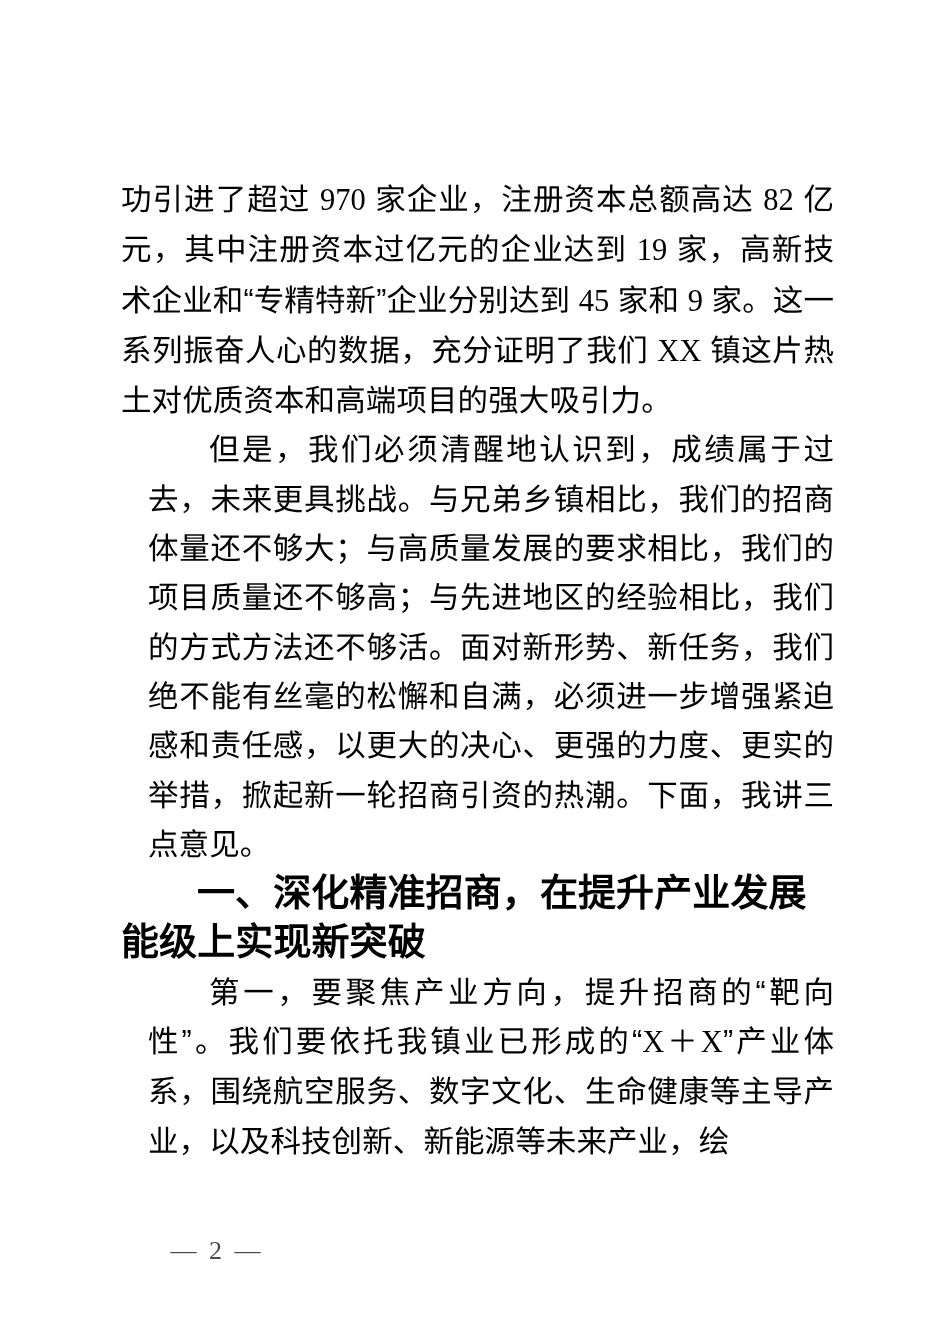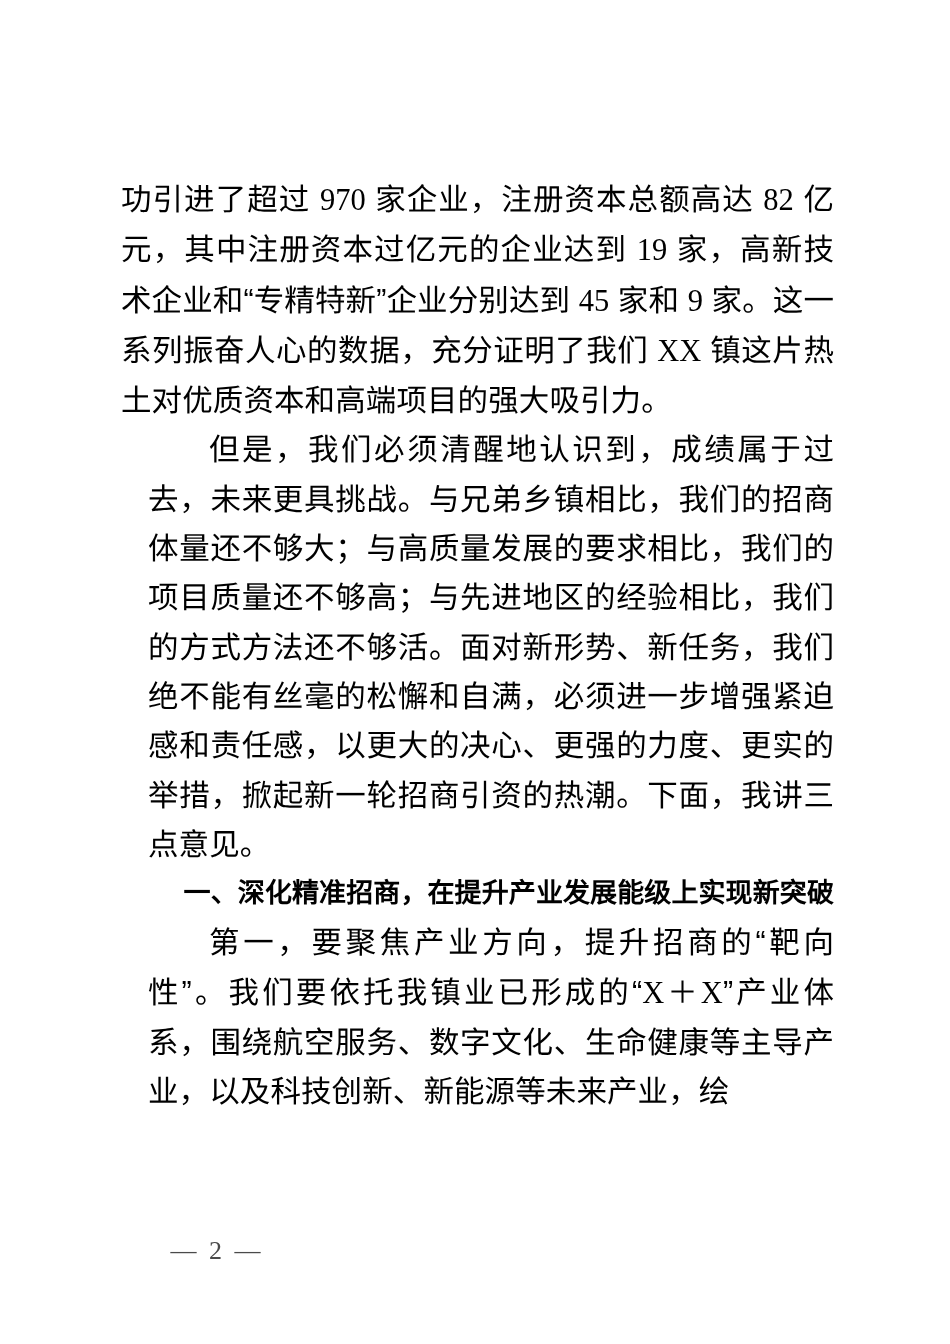--- a/index.html
+++ b/index.html
@@ -45,26 +45,26 @@
   .para.cont {            
     text-indent: 0;
   }
   .para.indent {
     text-indent: 2em;
     margin-left: 27px;
   }
 
   
   .heading {
-    font-size: 27px;
+    font-size: 38px;
     line-height: 49.3px;
     font-weight: bold;
     text-indent: 2em;
     margin: 0;
-    text-align: right;
+    text-align: left;
     letter-spacing: 0.1px;
   }
 
   
   .lat {
     font-family: "Liberation Serif", "DejaVu Serif", serif;
     letter-spacing: 0;
   }
 
   

